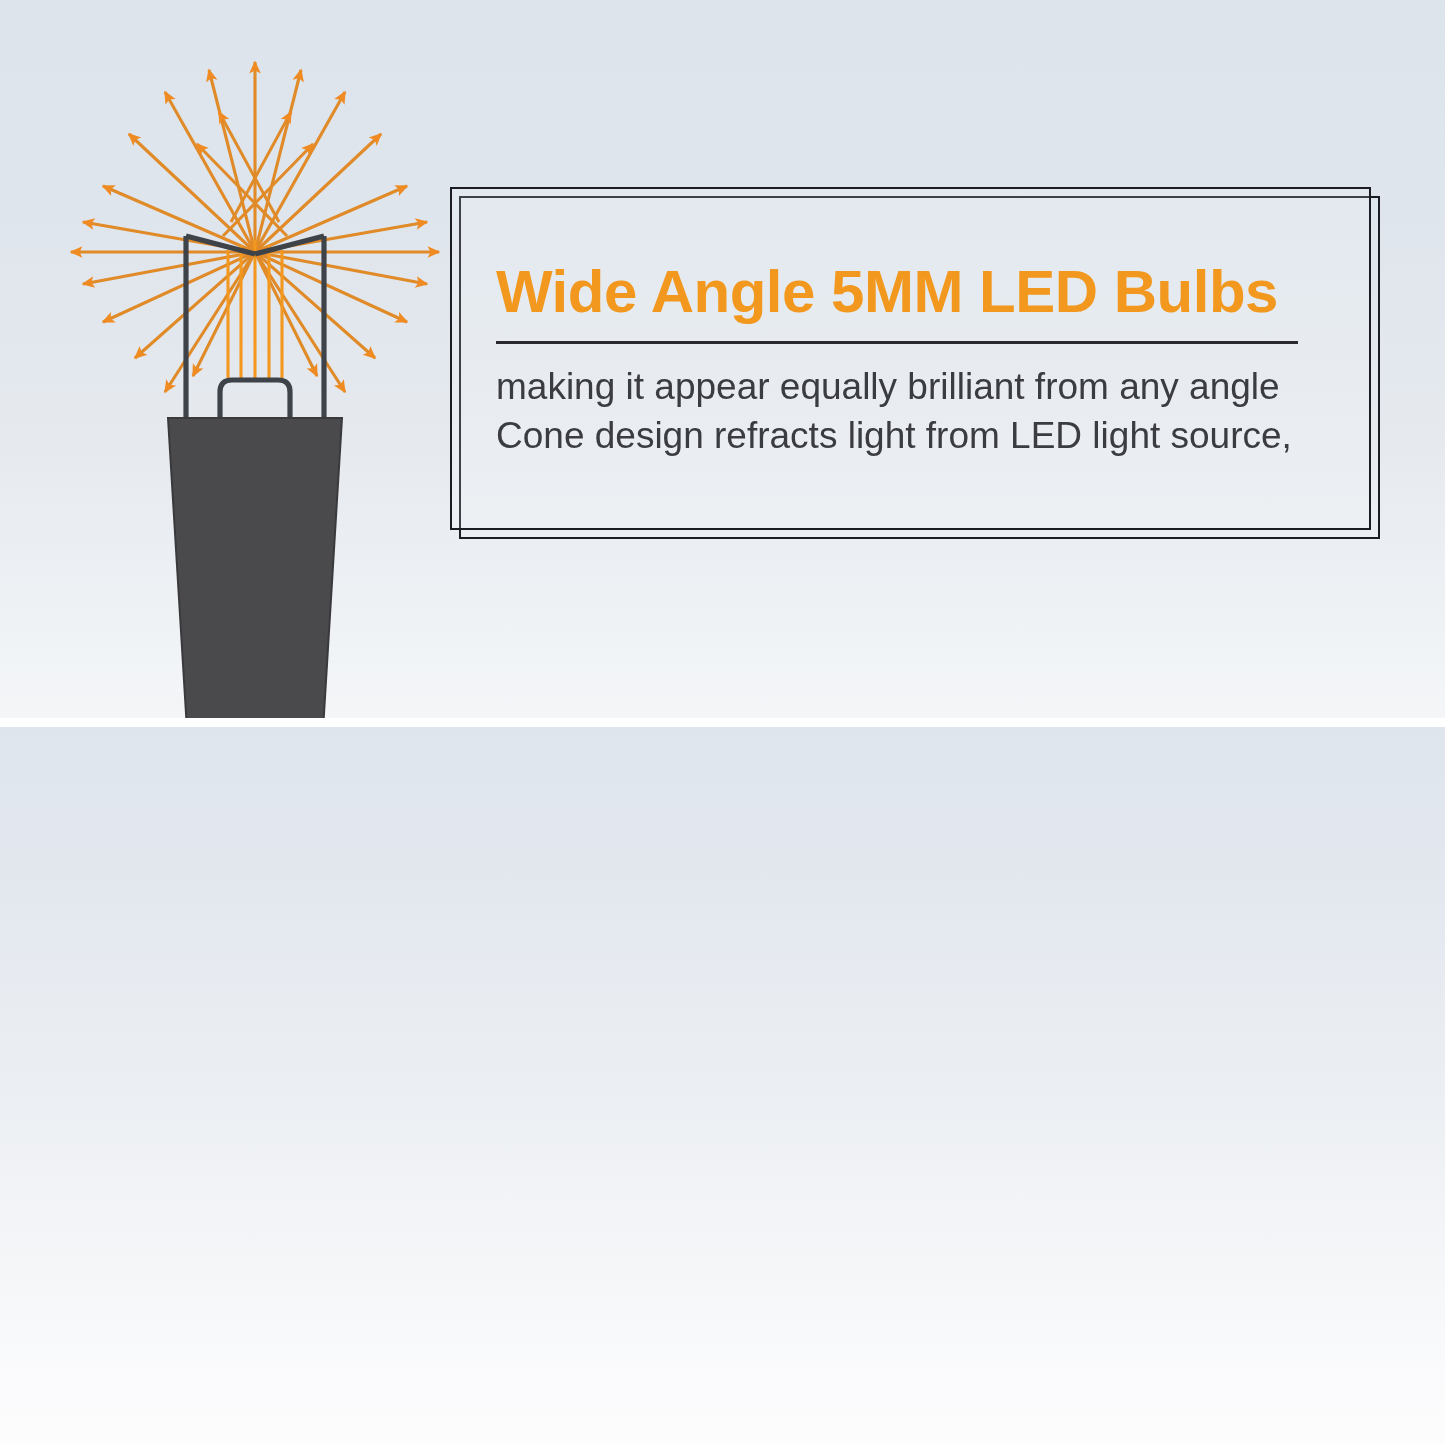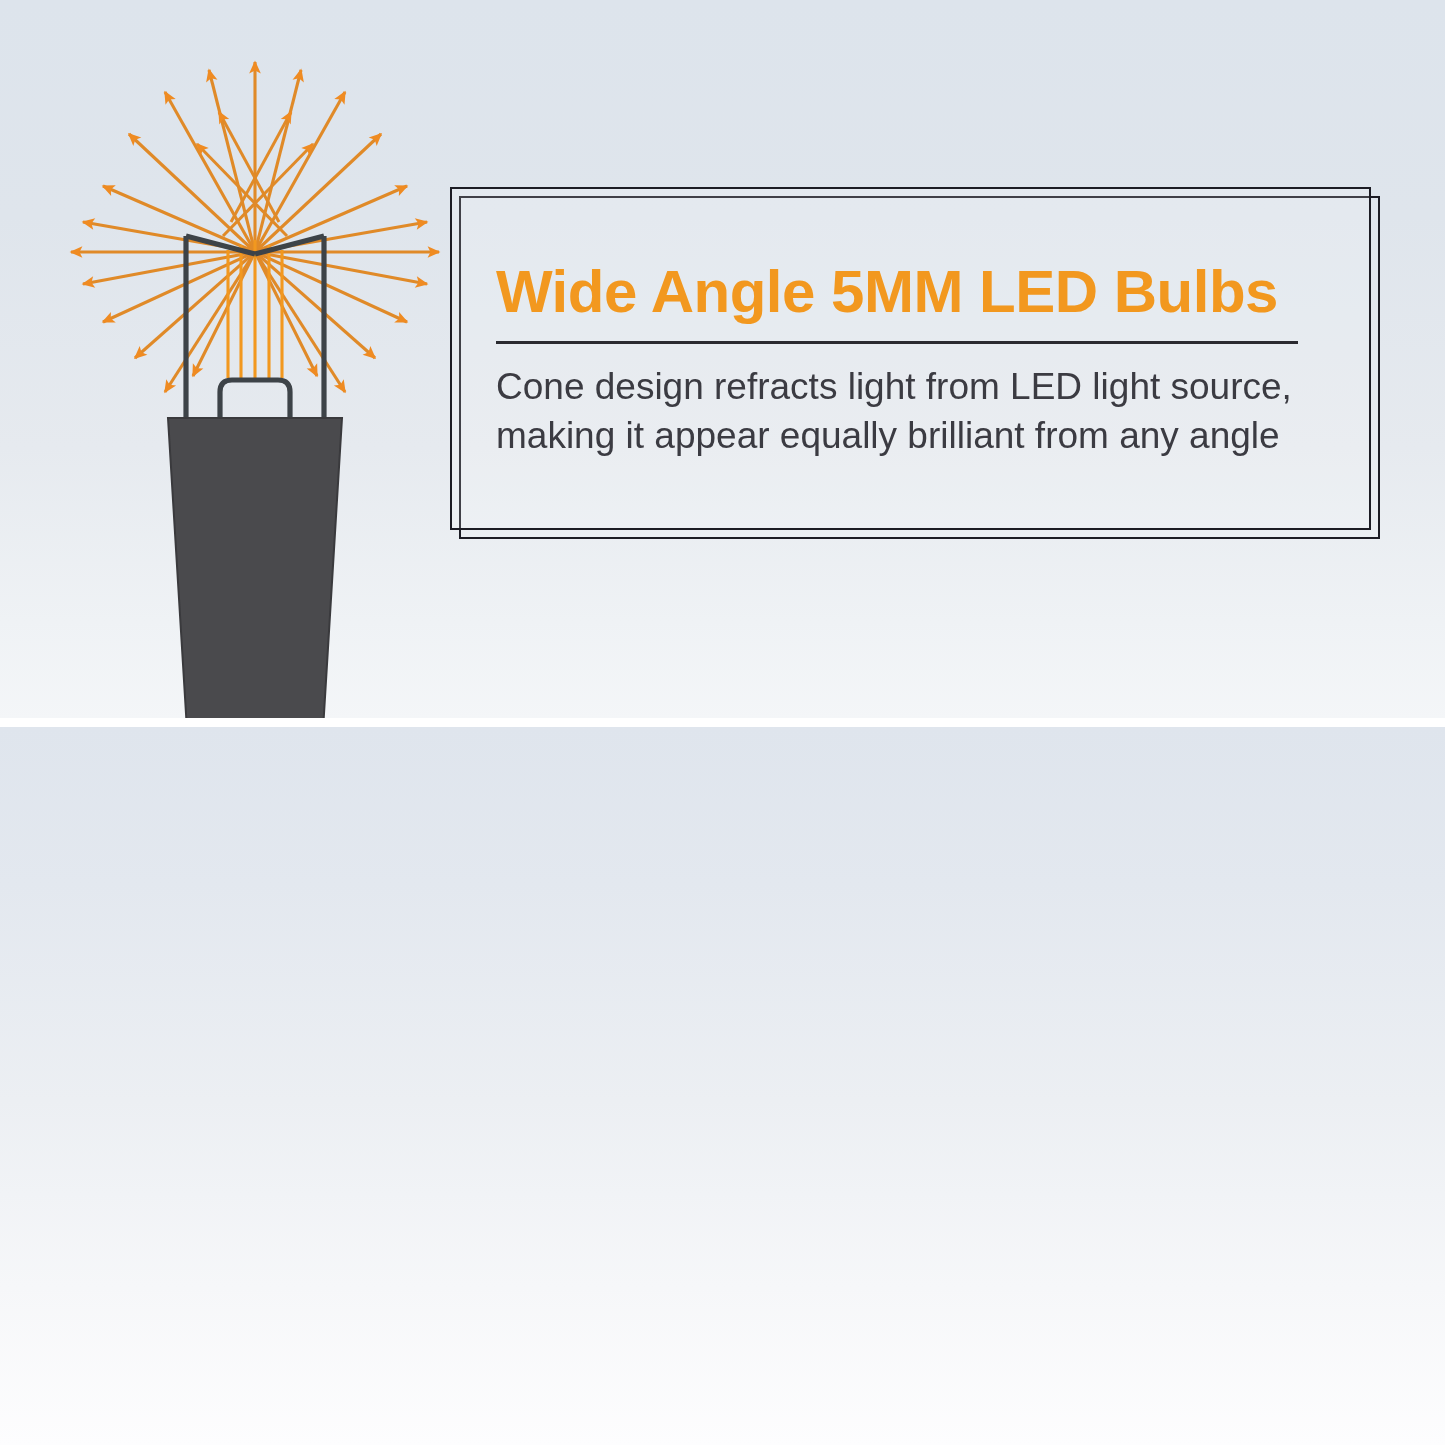--- a/index.html
+++ b/index.html
@@ -192,22 +192,22 @@
       </svg>
     </div>
 
     <div class="panel" id="panel-top">
       <div class="panel-shadow"></div>
       <div class="panel-frame"></div>
       <div class="panel-inner">
         <div class="panel-title">Wide Angle 5MM LED Bulbs</div>
         <div class="title-rule"></div>
         <div class="panel-body">
+          <div>making it appear equally brilliant from any angle</div>
           <div>Cone design refracts light from LED light source,</div>
-          <div>making it appear equally brilliant from any angle</div>
         </div>
       </div>
     </div>
   </div>
 
   <div id="section-divider"></div>
 
   <div class="section" id="section-bottom">
 
     

